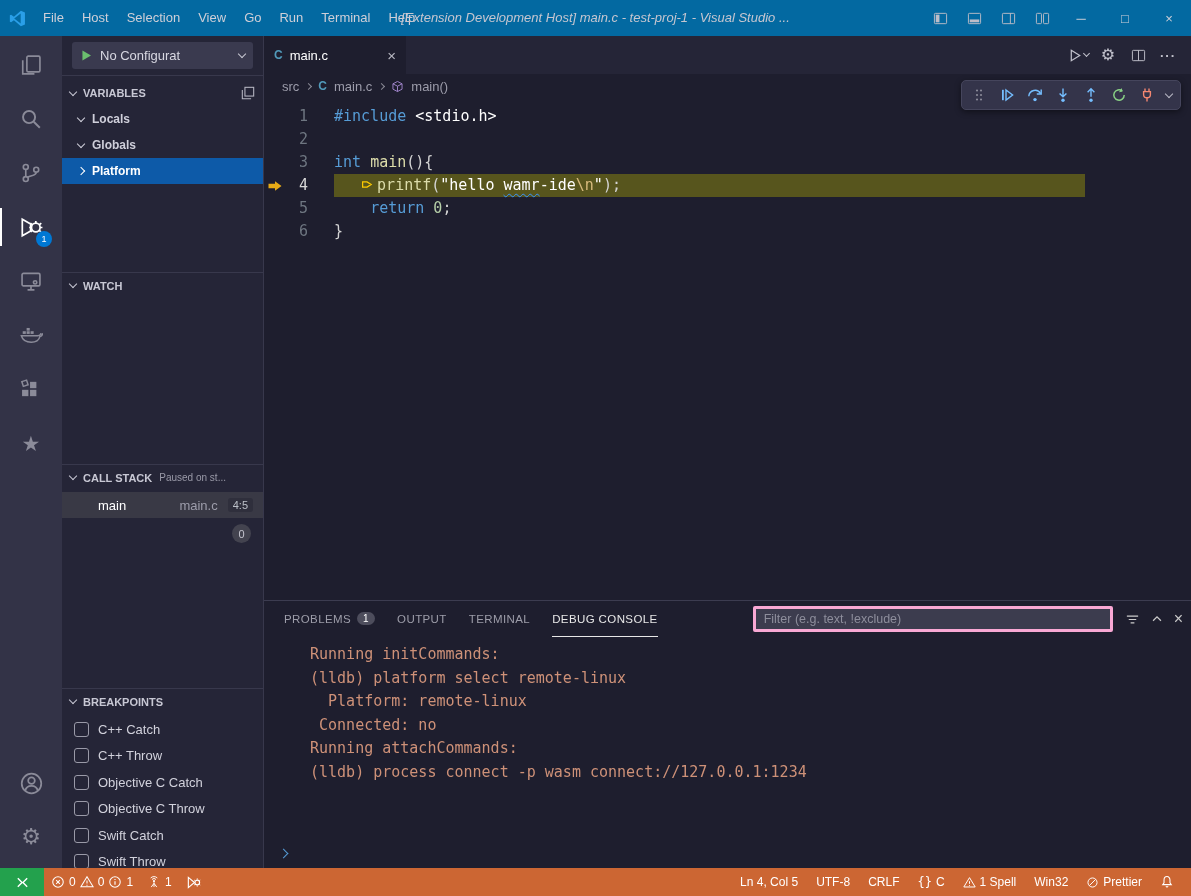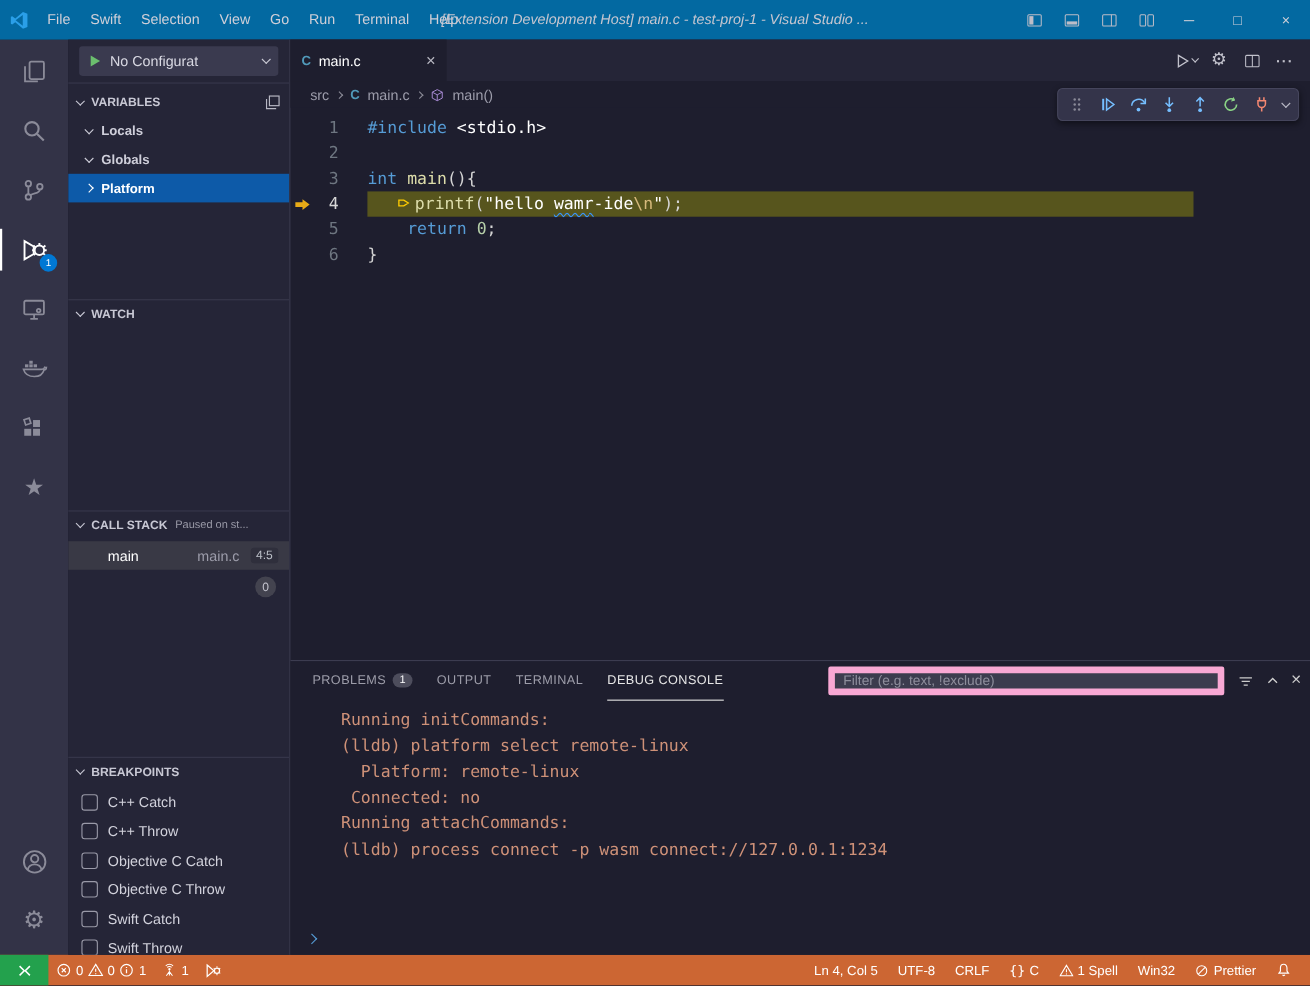--- a/index.html
+++ b/index.html
@@ -77,21 +77,21 @@
   .dbg-toolbar { position:absolute; top:44px; right:10px; height:30px; background:#34344a; border:1px solid #45455c; border-radius:5px; display:flex; align-items:center; padding:0 4px; gap:2px; box-shadow:0 2px 6px rgba(0,0,0,.45); z-index:5; }
   .dbg-btn { width:26px; height:26px; display:flex; align-items:center; justify-content:center; }
 
   
   .panel { height:268px; flex:none; border-top:1px solid #3c3c50; display:flex; flex-direction:column; background:#1e1e2e; position:relative; }
   .panel-header { height:36px; flex:none; display:flex; align-items:center; padding:0 8px 0 20px; }
   .panel-tabs { display:flex; height:100%; gap:22px; }
   .panel-tab { display:flex; align-items:center; gap:6px; color:#9d9da9; font-size:11.5px; letter-spacing:.4px; border-bottom:1px solid transparent; cursor:default; }
   .panel-tab.active { color:#e7e7e7; border-bottom-color:#e7e7e7; }
   .tab-badge { background:#4d4d5c; color:#fff; border-radius:9px; font-size:10px; padding:1px 6px; }
-  .filter-input { margin-left:auto; width:360px; height:26px; background:#3c3c4e; border:6px solid #f9a8d4; border-radius:2px; color:#86efac; padding:0 8px; font-size:12.5px; outline:none; }
+  .filter-input { margin-left:auto; width:360px; height:26px; background:#3c3c4e; border:3px solid #f9a8d4; border-radius:2px; color:#86efac; padding:0 8px; font-size:12.5px; outline:none; }
   .filter-input::placeholder { color:#8e8e9c; }
   .panel-ctrls { display:flex; align-items:center; gap:10px; margin-left:12px; color:#cccccc; }
   .console { flex:1; font-family:"DejaVu Sans Mono","Liberation Mono",monospace; font-size:15px; padding:6px 0 0 36px; color:#ce9178; overflow:hidden; }
   .console-line { white-space:pre; line-height:23.5px;margin-left:10px; }
   .console-prompt { position:absolute; left:16px; bottom:8px; }
 
   
   .statusbar { height:28px; background:#cc6633; display:flex; align-items:center; color:#ffffff; font-size:12px; flex:none; }
   .sb-remote { width:44px; height:28px; background:#23a14d; display:flex; align-items:center; justify-content:center; flex:none; }
   .sb-item { display:flex; align-items:center; gap:4px; padding:0 7px; height:100%; }
@@ -105,21 +105,21 @@
 <div class="window">
 
   <div class="titlebar">
     <div class="logo">
       <svg viewBox="0 0 16 16" width="17" height="17">
           <path d="M11.2 0.8 L15 2.4 V13.6 L11.2 15.2 L4.6 9.6 L2 11.6 L0.8 11 V5 L2 4.4 L4.6 6.4 Z M4.9 8 L11 3.4 V12.6 Z" fill="#2a9fe8" fill-rule="evenodd"></path>
         </svg>
     </div>
     <div class="menubar">
         <div class="menu-item">File</div>
-        <div class="menu-item">Swift</div>
+        <div class="menu-item">Host</div>
         <div class="menu-item">Selection</div>
         <div class="menu-item">View</div>
         <div class="menu-item">Go</div>
         <div class="menu-item">Run</div>
         <div class="menu-item">Terminal</div>
         <div class="menu-item">Help</div>
       </div>
     <div class="win-title">[Extension Development Host] main.c - test-proj-1 - Visual Studio ...</div>
     <div class="tb-right">
       <div class="tb-icon">

